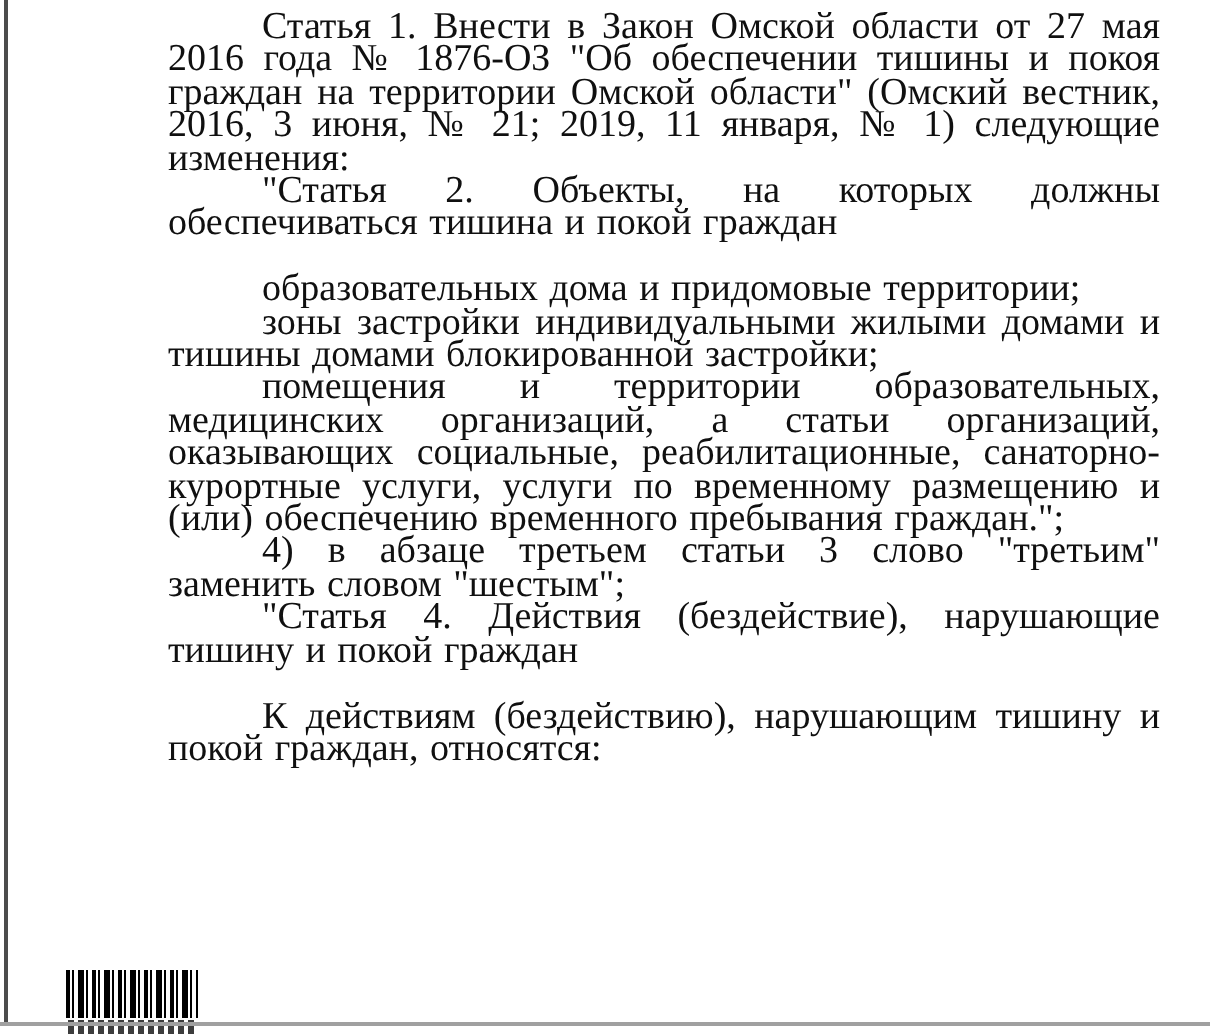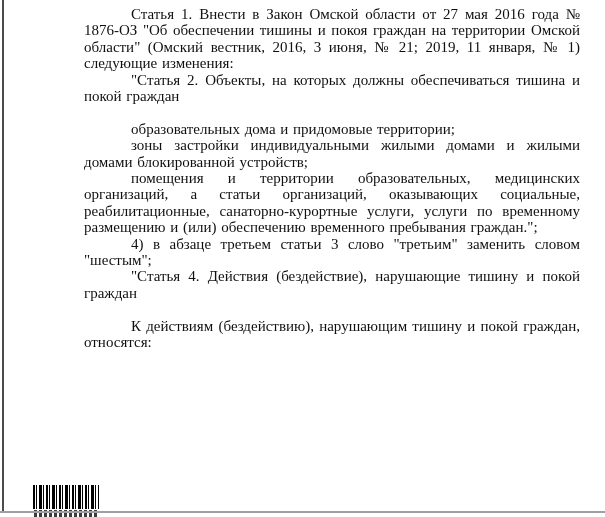--- a/index.html
+++ b/index.html
@@ -32,21 +32,21 @@
     height: 2px;
     background: #a0a0a0;
   }
 
   .content {
     position: absolute;
     left: 84px;
     top: 6px;
     width: 496px;
     height: 505px;
-    font-size: 15px;
+    font-size: 19px;
     line-height: 16.4px;
     color: #101010;
     text-align: justify;
     overflow: hidden;
   }
 
   p.para {
     margin: 0;
     padding: 0;
     text-indent: 47px;
@@ -87,21 +87,21 @@
 </head>
 <body>
 
 <div class="page">
   <div class="left-edge"></div>
 
   <div class="content">
       <p class="para">Статья 1. Внести в Закон Омской области от 27 мая 2016 года № 1876-ОЗ "Об обеспечении тишины и покоя граждан на территории Омской области" (Омский вестник, 2016, 3 июня, № 21; 2019, 11 января, № 1) следующие изменения:</p>
       <p class="para space-after">"Статья 2. Объекты, на которых должны обеспечиваться тишина и покой граждан</p>
       <p class="para">образовательных дома и придомовые территории;</p>
-      <p class="para">зоны застройки индивидуальными жилыми домами и жилыми домами блокированной устройств;</p>
+      <p class="para">зоны застройки индивидуальными жилыми домами и тишины домами блокированной застройки;</p>
       <p class="para">помещения и территории образовательных, медицинских организаций, а статьи организаций, оказывающих социальные, реабилитационные, санаторно-курортные услуги, услуги по временному размещению и (или) обеспечению временного пребывания граждан.";</p>
       <p class="para">4) в абзаце третьем статьи 3 слово "третьим" заменить словом "шестым";</p>
       <p class="para space-after">"Статья 4. Действия (бездействие), нарушающие тишину и покой граждан</p>
       <p class="para">К действиям (бездействию), нарушающим тишину и покой граждан, относятся:</p>
     </div>
 
   <div class="barcode"></div>
   <div class="barcode-digits"></div>
 
   <div class="bottom-edge"></div>

